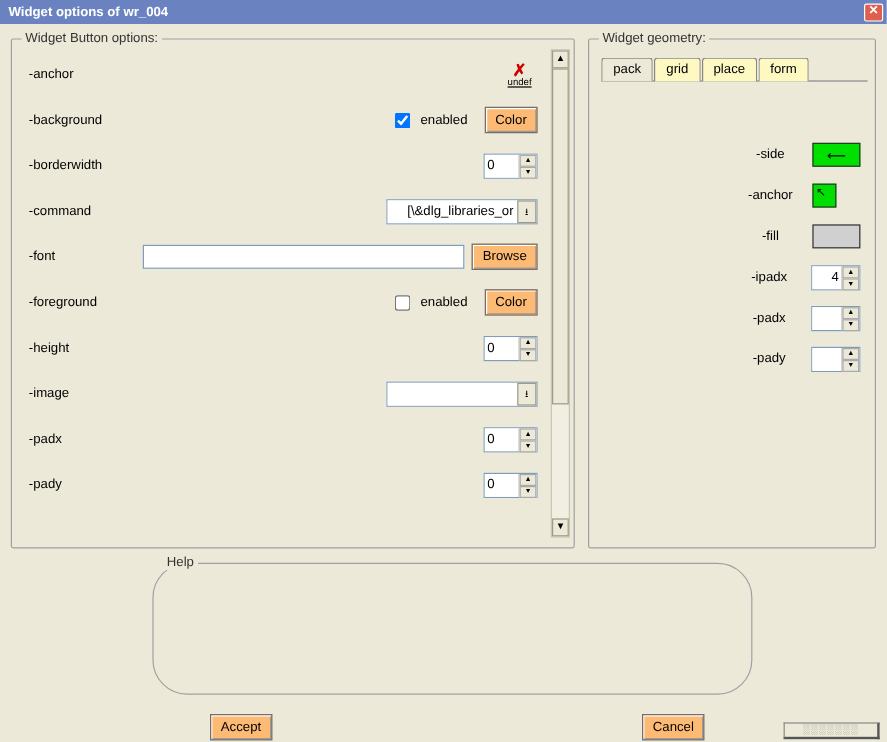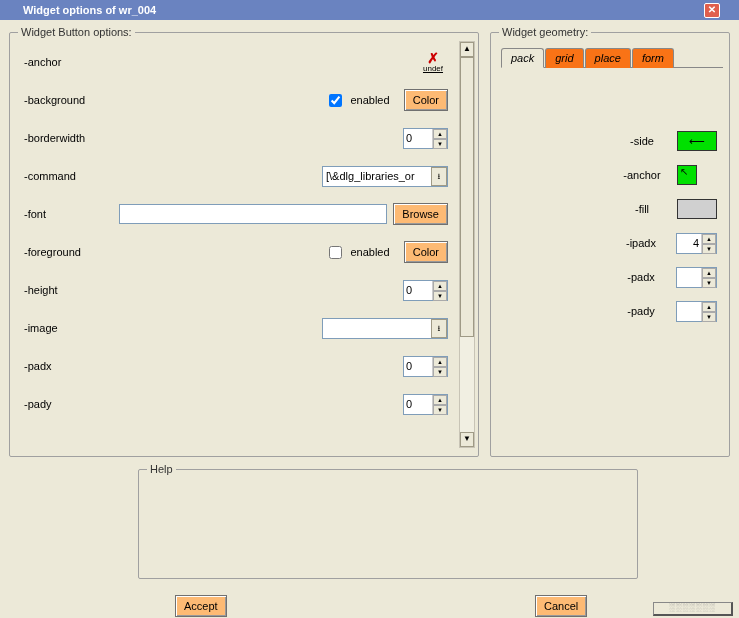--- a/index.html
+++ b/index.html
@@ -10,21 +10,21 @@
     width: 739px;
     height: 618px;
     overflow: hidden;
     position: relative;
   }
   .titlebar {
     background: #6a83c0;
     height: 20px;
     display: flex;
     align-items: center;
-    padding: 0 19px;
+    padding: 0 3px;
     justify-content: space-between;
   }
   .titlebar-text { color: #fff; font-weight: bold; font-size: 11px; padding-left: 4px;}
   .close-btn {
     width: 16px; height: 15px;
     background: #e05f4c;
     border: 1px solid #fff;
     border-radius: 2px;
     color: #fff;
     font-size: 10px;
@@ -102,31 +102,31 @@
   .chk { margin-right:4px; vertical-align:middle;}
   .undef {
     display:flex; flex-direction:column; align-items:center;
     width:30px; cursor:pointer;
   }
   .undef-x { color:#c00; font-weight:bold; font-size:14px; line-height:12px;}
   .undef-t { font-size:8px; text-decoration:underline;}
   .combo {
     display:inline-flex; height:21px; border:1px solid #7f9db9; background:#fff;
   }
-  .combo input{ border:none; font-size:11px; padding:1px 3px; width:108px; outline:none;}
+  .combo input{ border:none; font-size:11px; padding:1px 3px; width:108px; outline:none;text-align:right;}
   .combo .drop{ width:16px; background:#ece9d8; border-left:1px solid #ccc; text-align:center; line-height:18px; font-size:8px; cursor:pointer; border:1px solid #9f9a86;}
   .imgbox { width:80px; }
 
   
   .geom-fs { left: 490px; top: 12px; width: 240px; height: 425px; }
-  .tabs { display:flex; gap:0; margin:14px 6px 16px 10px; border-bottom:1px solid #888;font-style:italic;}
+  .tabs { display:flex; gap:0; margin:14px 6px 4px 10px; border-bottom:1px solid #888;}
   .tab {
     padding:3px 9px 3px 9px;
     border:1px solid #888; border-bottom:none;
-    background:#f97316;
+    background:#fef9c3;
     font-size:11px; cursor:pointer;
     border-radius:3px 3px 0 0;
     position:relative; top:1px;
     margin-right:1px;
   }
   .tab.active { background:#ece9d8; border-bottom:1px solid #ece9d8;}
   .geom-body { padding:40px 12px 10px 12px;}
   .grow { display:flex; align-items:center; height:34px; justify-content:flex-end;}
   .grow .gl { width:60px; text-align:center; padding-right:10px;}
   .gbtn {
@@ -136,21 +136,21 @@
   }
   .gbtn.left::before{ content:"⟵"; font-size:11px; color:#000;}
   .gbtn.corner {
     width:20px; height:20px; background:#00e000; position:relative;
   }
   .gbtn.corner::before{content:"↖"; font-size:10px; position:absolute; left:2px; top:0;}
   .gbtn.fill { width:40px; height:20px; background:#d0d0d0;}
   .gin { width:34px; text-align:right; }
 
   
-  .help-fs { left: 138px; top: 449px; width: 500px; height: 110px; }
+  .help-fs { left: 127px; top: 449px; width: 500px; height: 110px; border-radius: 29px; }
   
   .bottom { position:absolute; left:0; right:0; top: 575px; height:30px;}
   .accept-btn { position:absolute; left:175px; top:0;}
   .cancel-btn { position:absolute; left:535px; top:0;}
   .resize-grip {
     position:absolute; right:6px; bottom:2px;
     width:80px; height:14px;
     border:1px solid #888;
     border-right:2px solid #555; border-bottom:2px solid #555;
     background:#ece9d8;

